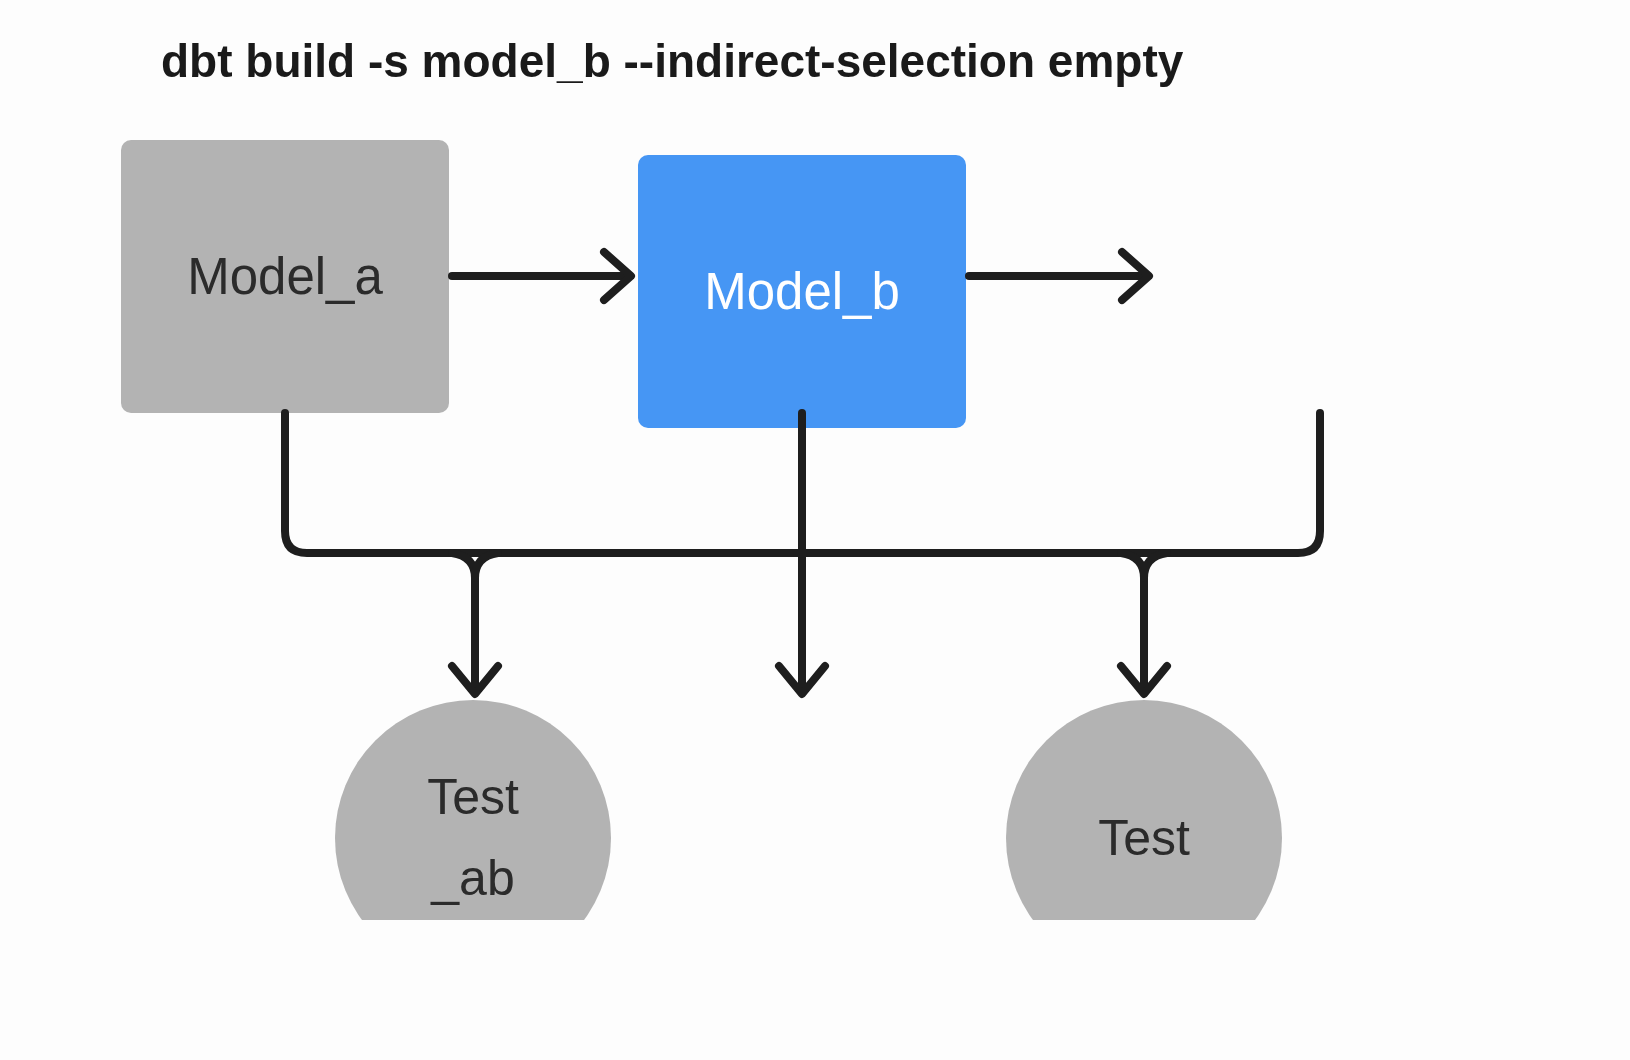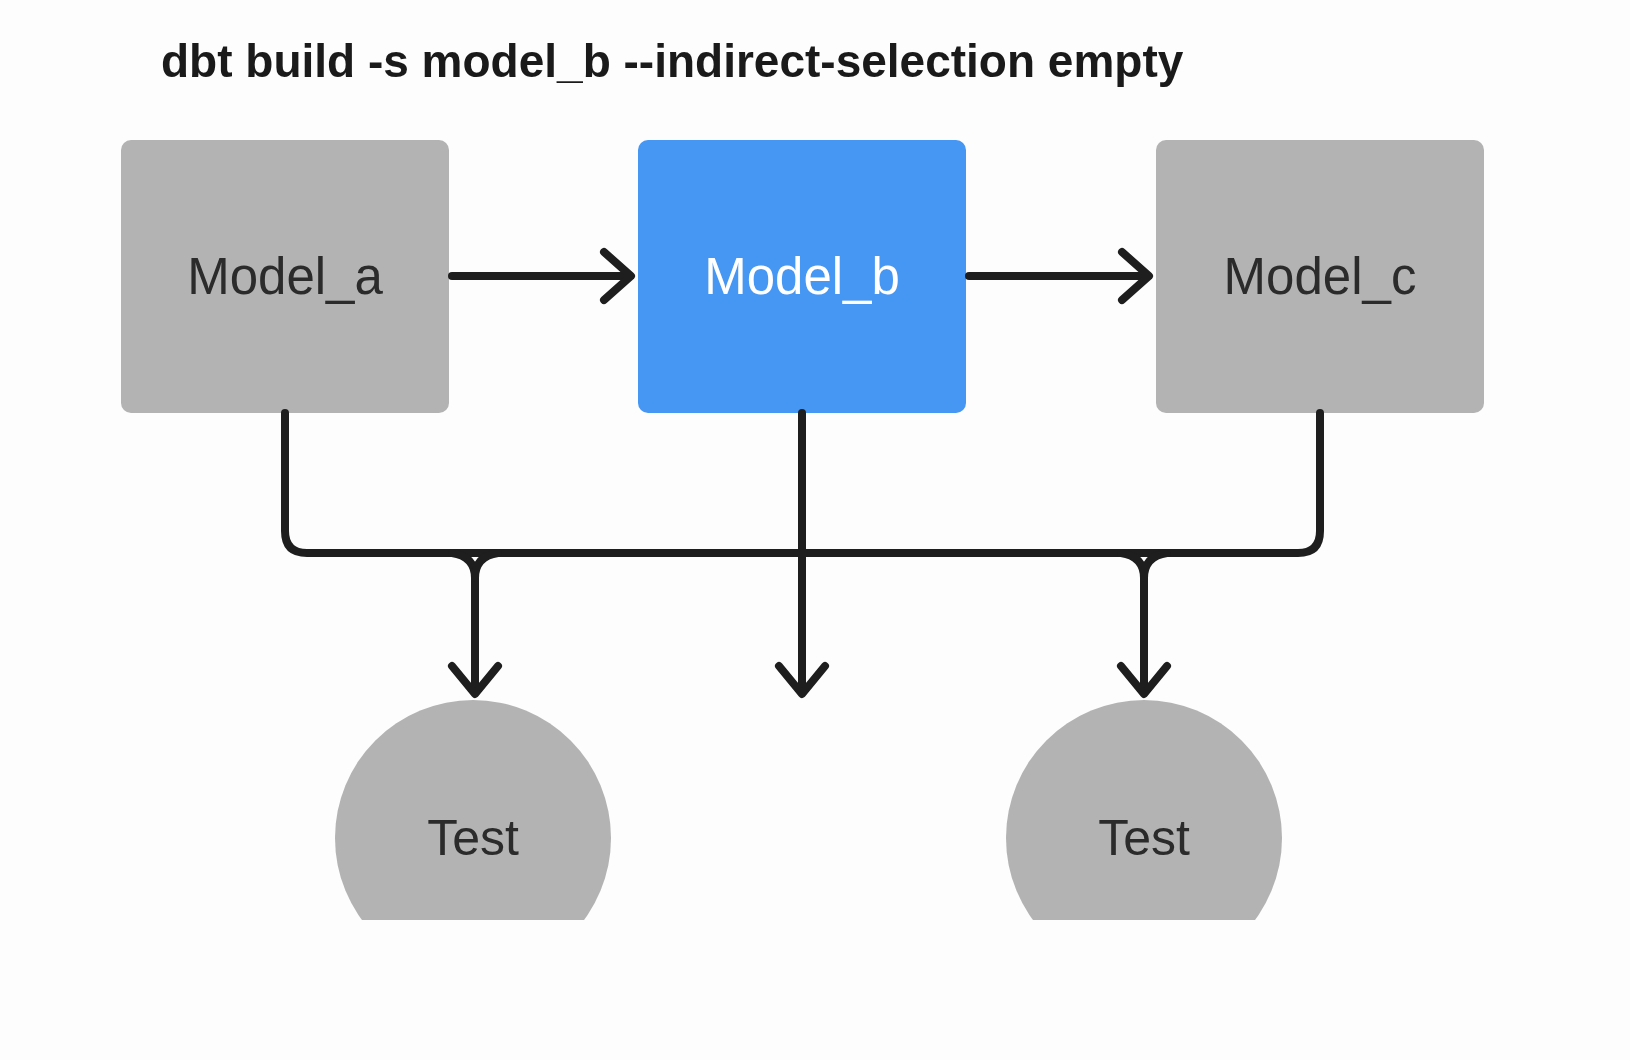--- a/index.html
+++ b/index.html
@@ -29,21 +29,21 @@
     position: absolute;
     top: 140px;
     width: 328px;
     height: 273px;
     border-radius: 10px;
     display: flex;
     align-items: center;
     justify-content: center;
   }
   .node-box.gray { background: #b3b3b3; justify-content: center; }
-  .node-box.blue { background: #4696f4; }
+  .node-box.blue { background: #4696f4; margin-top: 15px; }
   .node-box .node-label {
     font-size: 51px;
     font-weight: 400;
     color: #2b2b2b;
     white-space: nowrap;
   }
   .node-box.blue .node-label { color: #ffffff; }
 
   .test-circle {
     position: absolute;
@@ -89,23 +89,20 @@
   <div class="title">dbt build -s model_b --indirect-selection empty</div>
 
   <div class="node-box gray" style="left:121px">
     <span class="node-label">Model_a</span>
   </div>
 
   <div class="node-box blue" style="left:638px">
     <span class="node-label">Model_b</span>
   </div>
 
-  <div class="node-box gray" style="left:1156px">
-    <span class="node-label">Model_c</span>
-  </div>
 
   <svg class="edges-svg" viewBox="0 0 1630 1060">
 
     <g>
       <path d="M452,276 H626"></path>
       <path d="M604,252 L631,276 L604,300"></path>
     </g>
 
     <g>
       <path d="M969,276 H1144"></path>
@@ -130,20 +127,21 @@
     <g>
       <path d="M1121,553 C1135,555 1144,562 1144,578 V690"></path>
       <path d="M1167,553 C1153,555 1144,562 1144,578"></path>
       <path d="M1121,666 L1144,694 L1167,666"></path>
     </g>
   </svg>
 
   <div class="test-circle" style="left:335px">
     <div class="test-label">
       <div>Test</div>
+      <div>_ab</div>
     </div>
   </div>
 
 
   <div class="test-circle" style="left:1006px">
     <div class="test-label">
       <div>Test</div>
     </div>
   </div>
 

